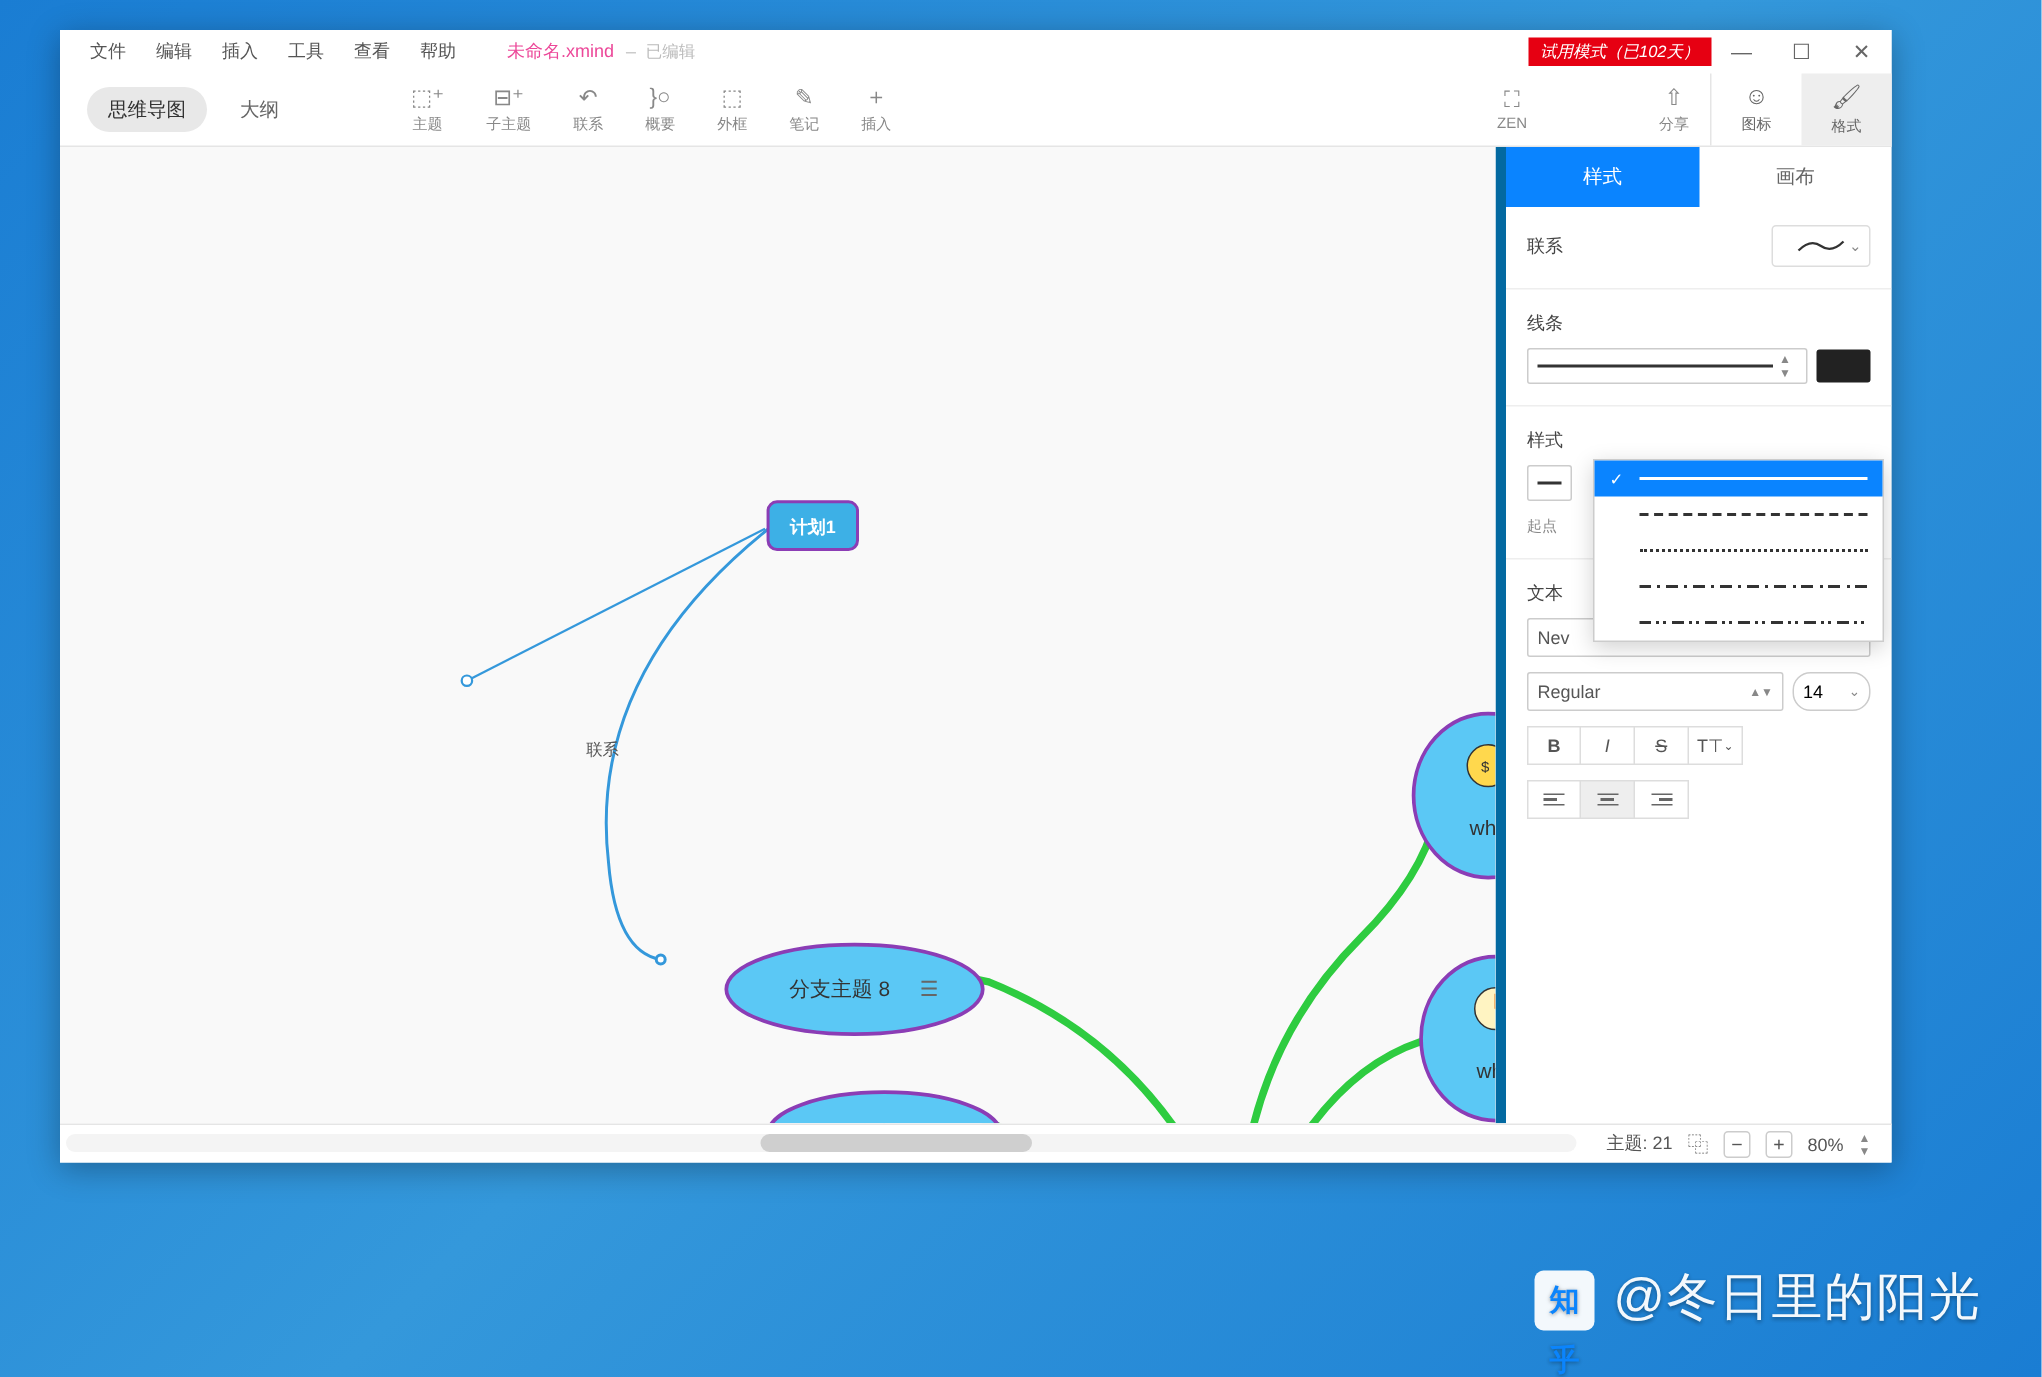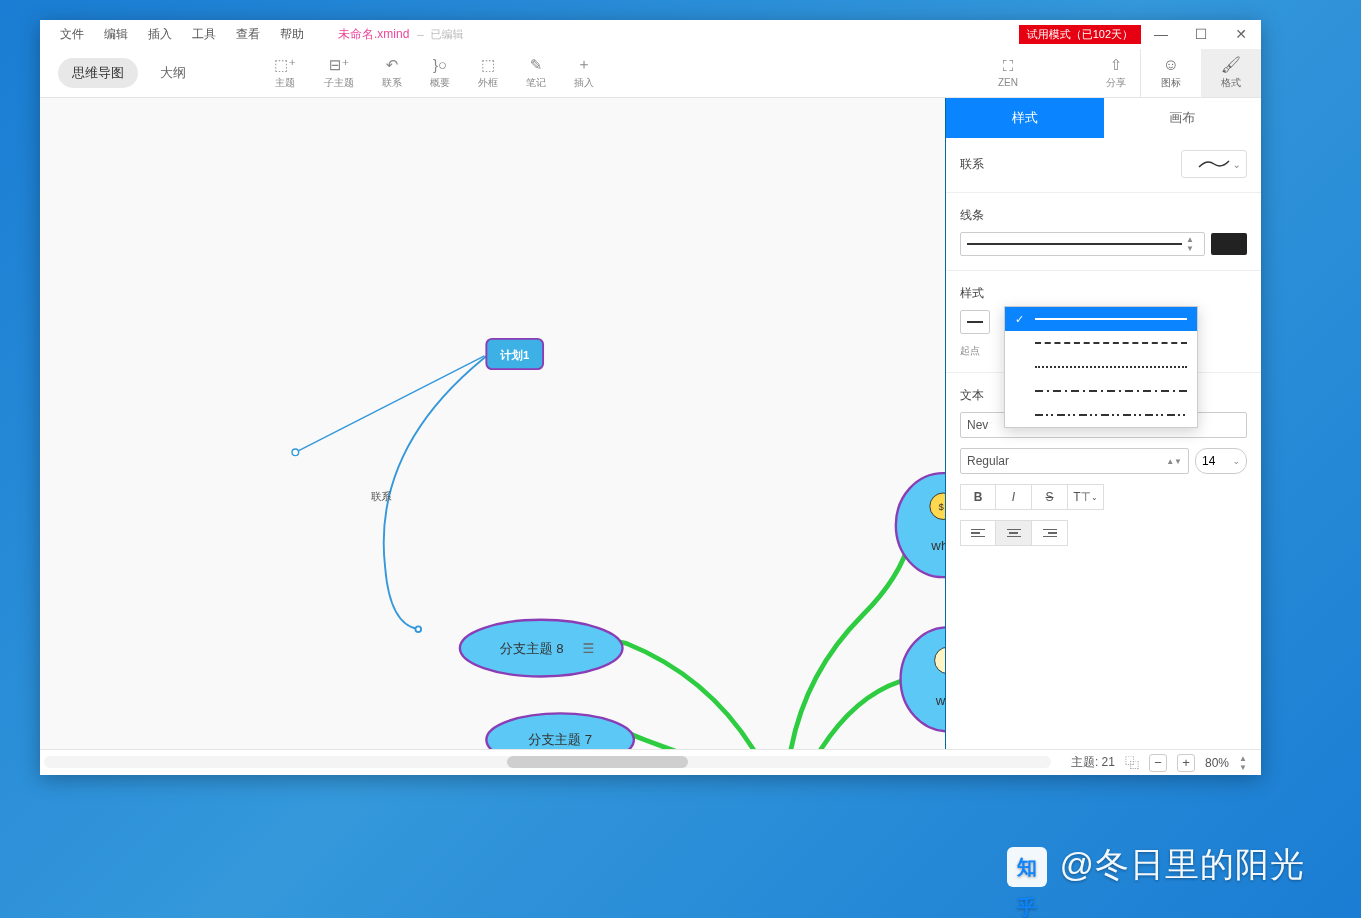--- a/index.html
+++ b/index.html
@@ -3,21 +3,21 @@
 <meta charset="utf-8">
 <style>
 * { margin: 0; padding: 0; box-sizing: border-box; font-family: "Microsoft YaHei", "Segoe UI", sans-serif; }
 body { background: linear-gradient(135deg, #1a7dd3, #3498db, #1a7dd3); width: 1361px; height: 918px; overflow: hidden; position: relative; }
 .app-window { position: absolute; left: 40px; top: 20px; width: 1221px; height: 755px; background: #fff; box-shadow: 0 4px 20px rgba(0,0,0,0.3); display: flex; flex-direction: column; }
 .titlebar { height: 28px; background: #fff; display: flex; align-items: center; font-size: 12px; color: #555; }
 .menu-items { display: flex; gap: 4px; padding-left: 12px; }
 .menu-item { padding: 4px 8px; cursor: pointer; }
 .file-name { margin-left: 26px; color: #ec4899; font-size: 12px; }
 .file-status { margin-left: 8px; color: #bbb; font-size: 11px; font-family: Liberation Mono, monospace; }
-.trial-badge { margin-left: auto; background: #e60012; color: #fff; padding: 2px 8px; font-size: 11px; }
+.trial-badge { margin-left: auto; background: #e60012; color: #fff; padding: 2px 8px; font-size: 11px; font-style: italic; }
 .window-controls { display: flex; }
 .win-btn { width: 40px; height: 28px; display: flex; align-items: center; justify-content: center; color: #666; font-size: 14px; cursor: pointer; }
 .toolbar { height: 50px; background: #fff; border-bottom: 1px solid #e5e5e5; display: flex; align-items: center; }
 .view-tabs { display: flex; gap: 8px; padding-left: 18px; }
 .view-tab { padding: 6px 14px; border-radius: 16px; font-size: 13px; color: #666; cursor: pointer; }
 .view-tab.active { background: #e8e8e8; color: #333; }
 .tool-group { display: flex; margin-left: 60px; }
 .tool-btn { display: flex; flex-direction: column; align-items: center; padding: 4px 14px; cursor: pointer; color: #888; }
 .tool-btn .ico { height: 18px; font-size: 15px; display: flex; align-items: center; }
 .tool-btn .lbl { font-size: 10px; margin-top: 2px; }
@@ -32,21 +32,21 @@
 .node-rect { fill: #3db0e6; stroke: #8b3db5; stroke-width: 2; }
 .node-ellipse { fill: #5bc8f5; stroke: #8b3db5; stroke-width: 2.5; }
 .node-label { font-size: 14px; fill: #333; text-anchor: middle; dominant-baseline: middle; }
 .plan-label { fill: #fff; font-weight: 600; font-size: 12px; }
 .rel-label { font-size: 11px; fill: #555; }
 .statusbar { height: 26px; border-top: 1px solid #e5e5e5; display: flex; align-items: center; justify-content: flex-end; padding: 0 10px; gap: 10px; font-size: 12px; color: #555; background: #fff; position: relative; }
 .hscroll { position: absolute; left: 4px; right: 210px; top: 6px; height: 12px; background: #f4f4f4; border-radius: 6px; }
 .hscroll-thumb { position: absolute; left: 46%; width: 18%; height: 100%; background: #cfcfcf; border-radius: 6px; }
 .zoom-btn { width: 18px; height: 18px; border: 1px solid #ccc; border-radius: 3px; display: flex; align-items: center; justify-content: center; cursor: pointer; font-size: 13px; background: #fff; }
 .zoom-stepper { width: 12px; display:flex; flex-direction:column; font-size:8px; color:#888; }
-.props-panel { width: 316px; background: #fff; border-left: 1px solid #0369a1; display: flex; flex-direction: column; font-size: 12px; }
+.props-panel { width: 264px; background: #fff; border-left: 7px solid #0369a1; display: flex; flex-direction: column; font-size: 12px; }
 .panel-tabs { display: flex; height: 40px; }
 .panel-tab { flex: 1; display: flex; align-items: center; justify-content: center; cursor: pointer; color: #666; font-size: 13px; }
 .panel-tab.active { background: #0a84ff; color: #fff; }
 .panel-body { flex: 1; padding: 12px 14px; overflow-y: auto; }
 .prop-row { display: flex; align-items: center; justify-content: space-between; margin-bottom: 14px; }
 .prop-label { color: #444; font-size: 12px; }
 .curve-box { width: 66px; height: 28px; border: 1px solid #ddd; border-radius: 3px; display: flex; align-items: center; justify-content: center; position: relative; }
 .curve-box .chev { position: absolute; right: 5px; color: #888; font-size: 10px; }
 .section-hr { border-top: 1px solid #eee; margin: 6px -14px 14px; }
 .line-style-sel { flex: 1; height: 24px; border: 1px solid #ccc; border-radius: 2px; display: flex; align-items: center; padding: 0 6px; position: relative; }
@@ -66,21 +66,21 @@
 .style-btns { display: flex; gap: 0; margin-bottom: 10px; }
 .sbtn { width: 36px; height: 26px; border: 1px solid #ddd; display: flex; align-items: center; justify-content: center; cursor: pointer; font-size: 12px; color: #555; background: #fff; }
 .sbtn + .sbtn { border-left: none; }
 .align-btns { display: flex; gap: 0; margin-bottom: 18px; }
 .abtn { width: 36px; height: 26px; border: 1px solid #ddd; display: flex; align-items: center; justify-content: center; cursor: pointer; background: #fff; }
 .abtn.active { background: #eee; }
 .abtn + .abtn { border-left: none; }
 .align-ico { display: flex; flex-direction: column; gap: 2px; }
 .aline { height: 1.5px; background: #666; }
 .reset-btn { width: 100%; height: 28px; border: 1px solid #ccc; background: #fff; cursor: pointer; font-size: 12px; color: #444; }
-.watermark { position: absolute; right: 56px; bottom: 30px; color: #fff; font-size: 34px; font-weight: 300; letter-spacing: 1px; opacity: 0.95; text-shadow: 0 1px 3px rgba(0,0,0,0.4); }
+.watermark { position: absolute; right: 40px; bottom: 30px; color: #fff; font-size: 34px; font-weight: 300; letter-spacing: 1px; opacity: 0.95; text-shadow: 0 1px 3px rgba(0,0,0,0.4); }
 .zhi-logo { display: inline-block; background: #fff; color: #0a84ff; width: 40px; height: 40px; border-radius: 6px; text-align: center; line-height: 40px; font-weight: bold; font-size: 20px; margin-right: 12px; vertical-align: middle; }
 .start-label { font-size: 10px; fill: #888; color:#888; }
 </style>
 </head>
 <body>
 
 <div class="app-window">
 
   <div class="titlebar">
     <div class="menu-items">

